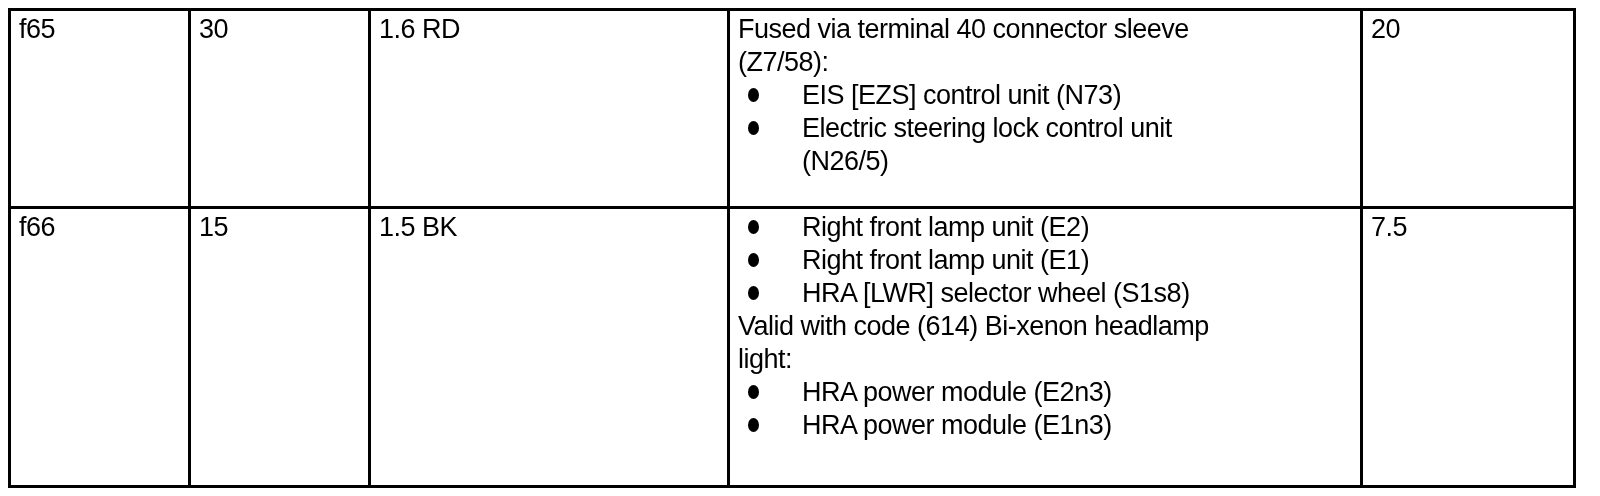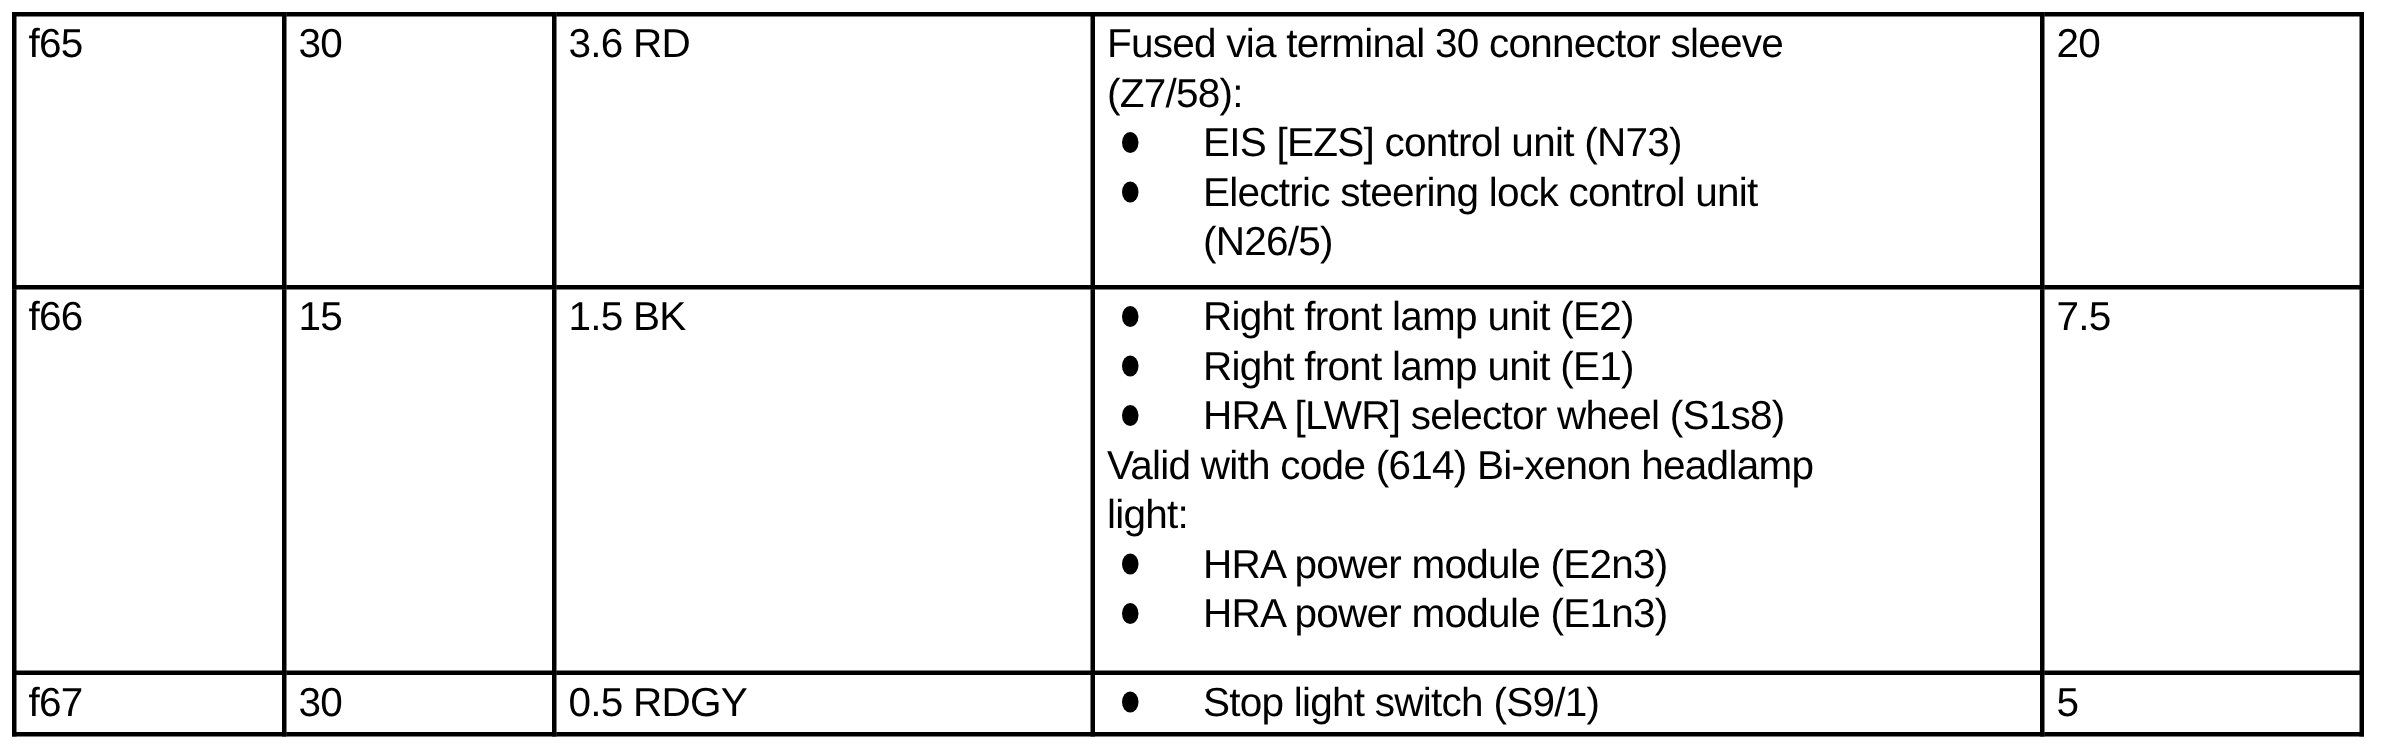--- a/index.html
+++ b/index.html
@@ -64,24 +64,24 @@
 
     <tbody>
         <tr class="r-f65">
       <td>
         <span class="line">f65</span>
       </td>
       <td>
         <span class="line">30</span>
       </td>
       <td>
-        <span class="line">3.6 RD</span>
+        <span class="line">1.6 RD</span>
       </td>
       <td>
-        <span class="line">Fused via terminal 30 connector sleeve</span>
+        <span class="line">Fused via terminal 40 connector sleeve</span>
         <span class="line">(Z7/58):</span>
         <div class="bullet-item">
           <span class="bullet-slot">
                 <span class="dot"></span>
               </span>
           <span class="bullet-text">
             <span class="line">EIS [EZS] control unit (N73)</span>
           </span>
         </div>
         <div class="bullet-item">
@@ -151,39 +151,15 @@
           <span class="bullet-text">
             <span class="line">HRA power module (E1n3)</span>
           </span>
         </div>
       </td>
       <td>
         <span class="line">7.5</span>
       </td>
     </tr>
 
-    <tr class="r-f67">
-      <td>
-        <span class="line">f67</span>
-      </td>
-      <td>
-        <span class="line">30</span>
-      </td>
-      <td>
-        <span class="line">0.5 RDGY</span>
-      </td>
-      <td>
-        <div class="bullet-item">
-          <span class="bullet-slot">
-                <span class="dot"></span>
-              </span>
-          <span class="bullet-text">
-            <span class="line">Stop light switch (S9/1)</span>
-          </span>
-        </div>
-      </td>
-      <td>
-        <span class="line">5</span>
-      </td>
-    </tr>
   </tbody>
     </table>
 </div>
 
 </body></html>

